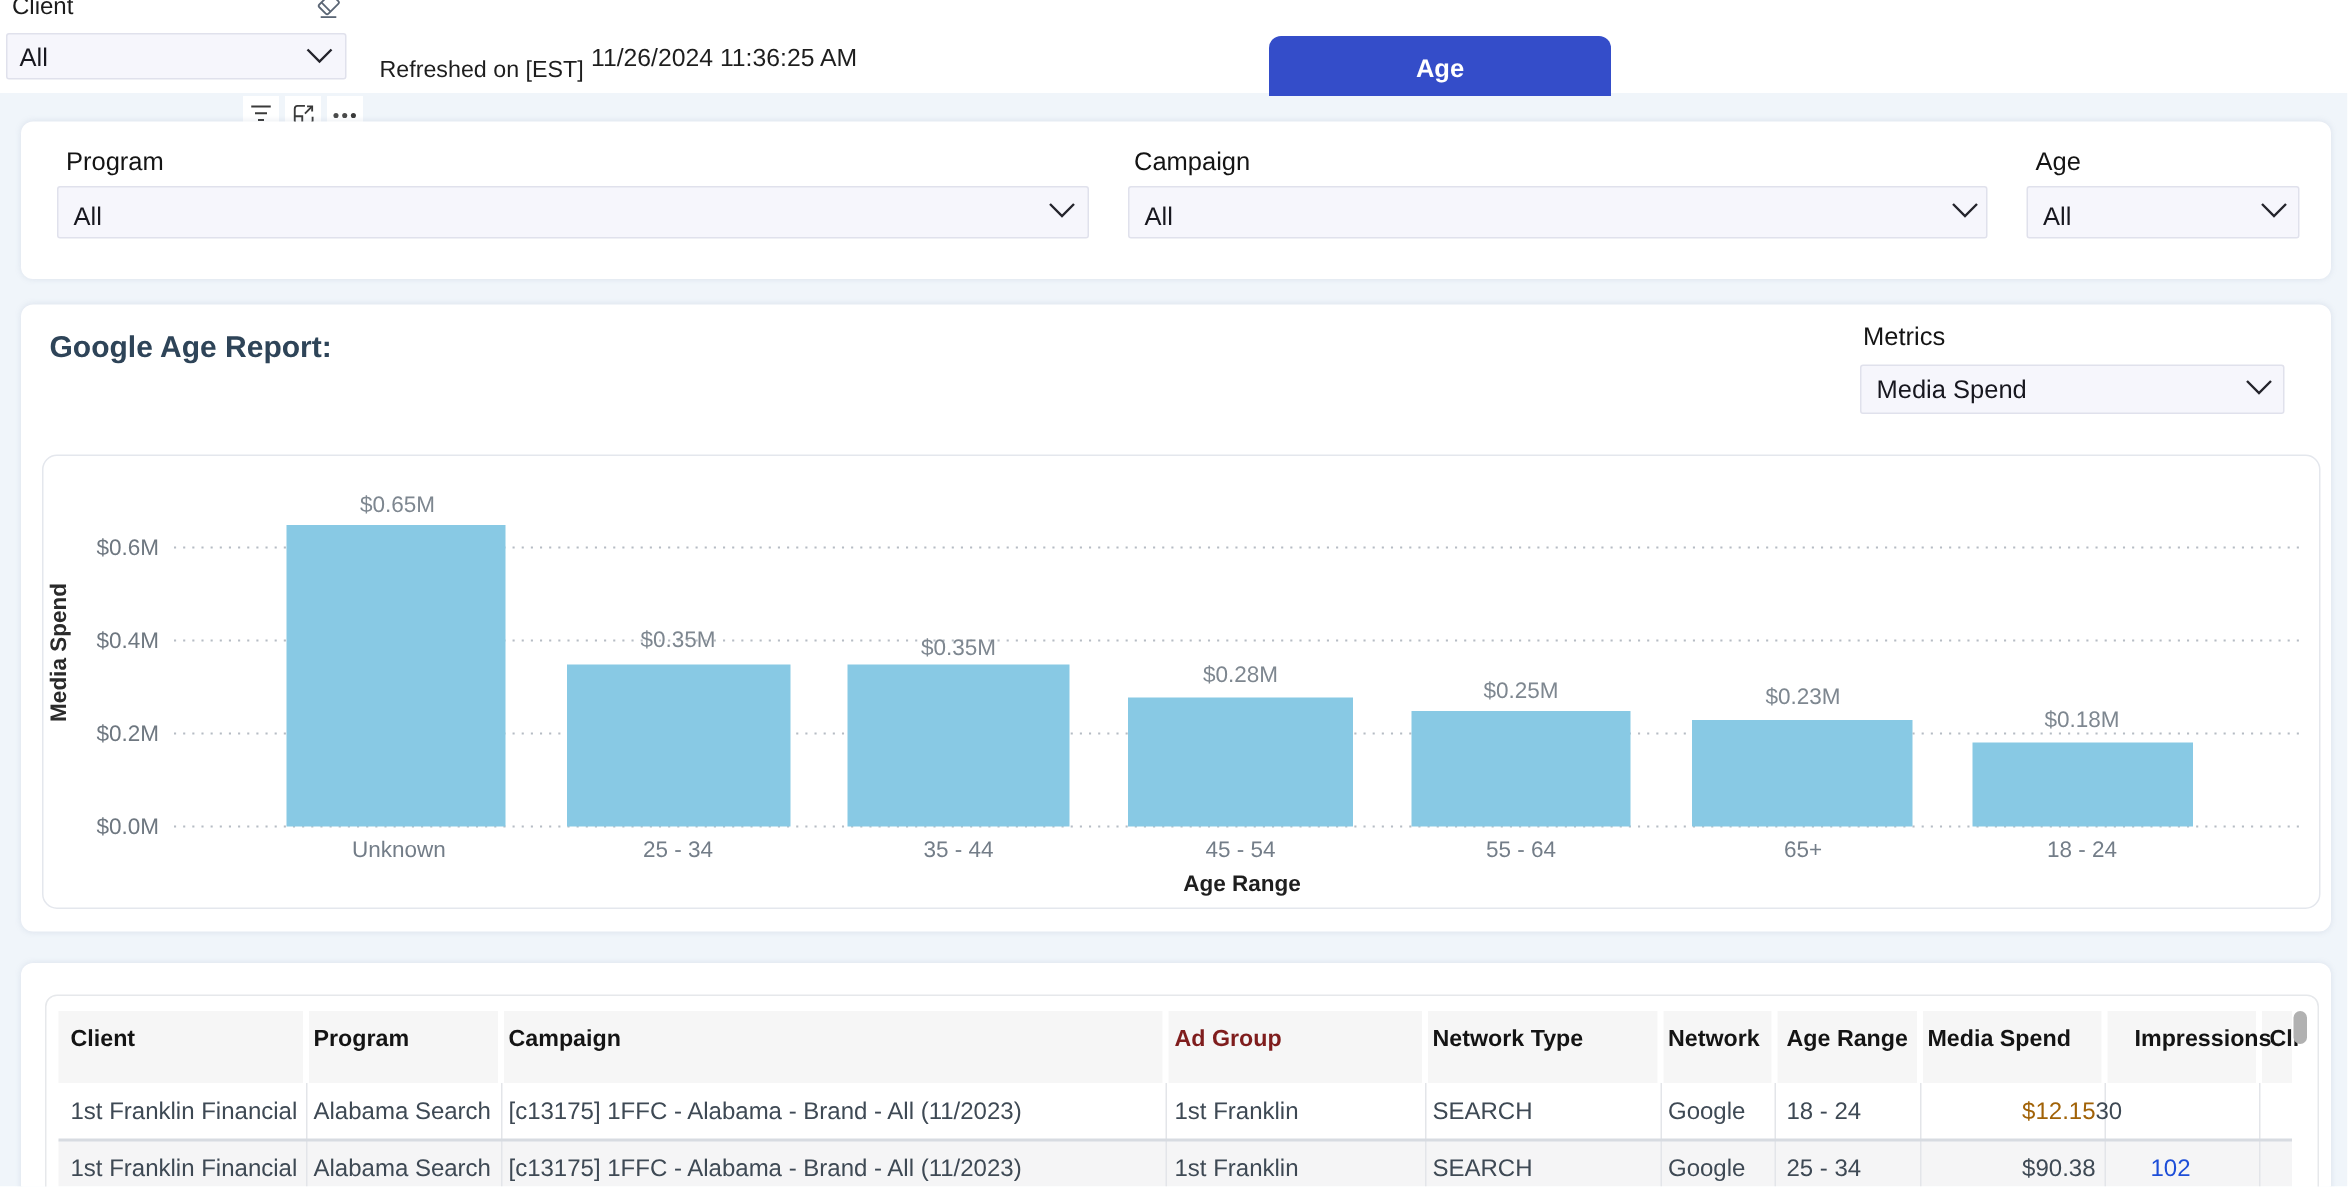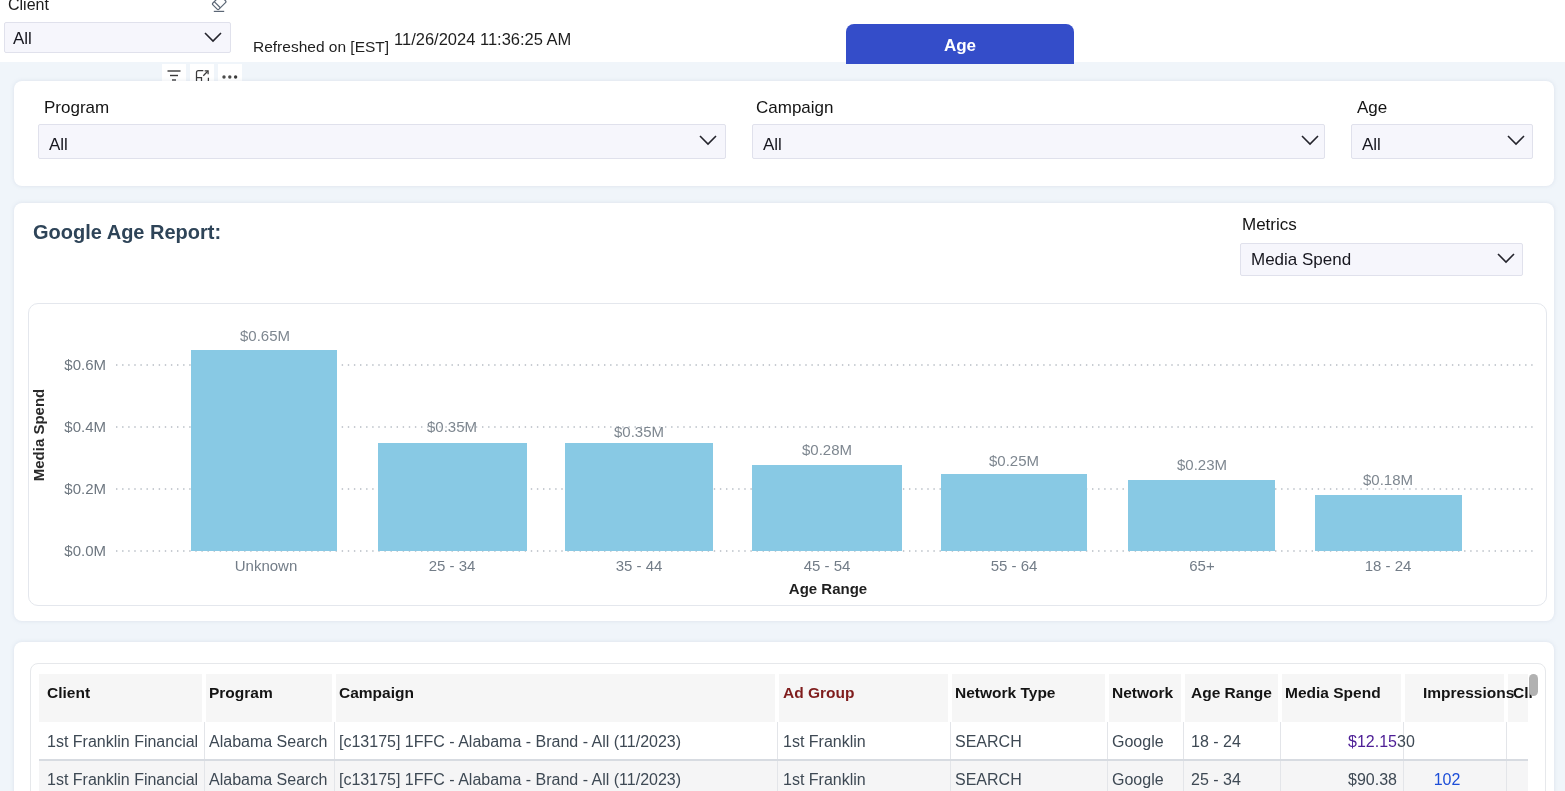--- a/index.html
+++ b/index.html
@@ -185,21 +185,21 @@
 
   <div class="abs" style="left:39px; top:759px; width:1489px; height:1.5px; background:#d7dbe1;"></div>
 
   <div class="abs" style="top:733px; left:47px;   font-size:16px; color:#3e4954;">1st Franklin Financial</div>
   <div class="abs" style="top:733px; left:209px;  font-size:16px; color:#3e4954;">Alabama Search</div>
   <div class="abs" style="top:733px; left:339px;  font-size:16px; color:#3e4954;">[c13175] 1FFC - Alabama - Brand - All (11/2023)</div>
   <div class="abs" style="top:733px; left:783px;  font-size:16px; color:#3e4954;">1st Franklin</div>
   <div class="abs" style="top:733px; left:955px;  font-size:16px; color:#3e4954;">SEARCH</div>
   <div class="abs" style="top:733px; left:1112px; font-size:16px; color:#3e4954;">Google</div>
   <div class="abs" style="top:733px; left:1191px; font-size:16px; color:#3e4954;">18 - 24</div>
-  <div class="abs" style="top:733px; left:1297px; width:100px; text-align:right; font-size:16px; color:#4c1d95;">$12.15</div>
+  <div class="abs" style="top:733px; left:1297px; width:100px; text-align:right; font-size:16px; color:#a16207;">$12.15</div>
   <div class="abs" style="top:733px; left:1397px; width:100px; text-align:left; font-size:16px; color:#3e4954;">30</div>
 
   <div class="abs" style="top:771px; left:47px;   font-size:16px; color:#3e4954;">1st Franklin Financial</div>
   <div class="abs" style="top:771px; left:209px;  font-size:16px; color:#3e4954;">Alabama Search</div>
   <div class="abs" style="top:771px; left:339px;  font-size:16px; color:#3e4954;">[c13175] 1FFC - Alabama - Brand - All (11/2023)</div>
   <div class="abs" style="top:771px; left:783px;  font-size:16px; color:#3e4954;">1st Franklin</div>
   <div class="abs" style="top:771px; left:955px;  font-size:16px; color:#3e4954;">SEARCH</div>
   <div class="abs" style="top:771px; left:1112px; font-size:16px; color:#3e4954;">Google</div>
   <div class="abs" style="top:771px; left:1191px; font-size:16px; color:#3e4954;">25 - 34</div>
   <div class="abs" style="top:771px; left:1297px; width:100px; text-align:right; font-size:16px; color:#3e4954;">$90.38</div>

